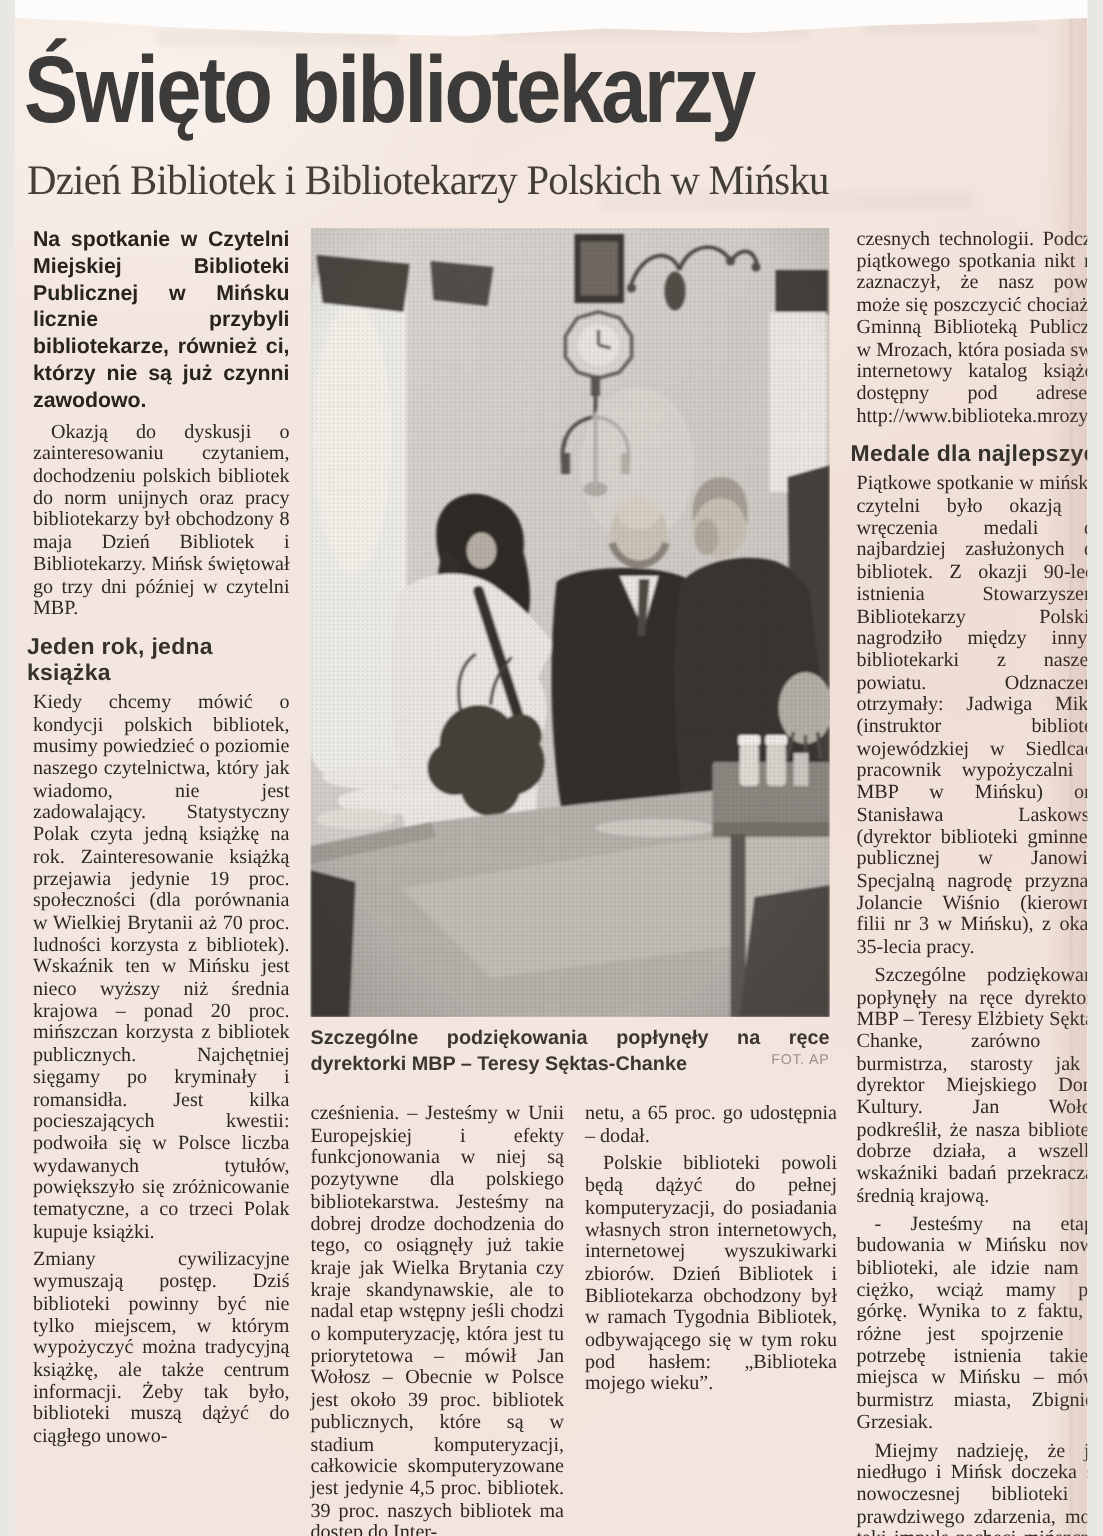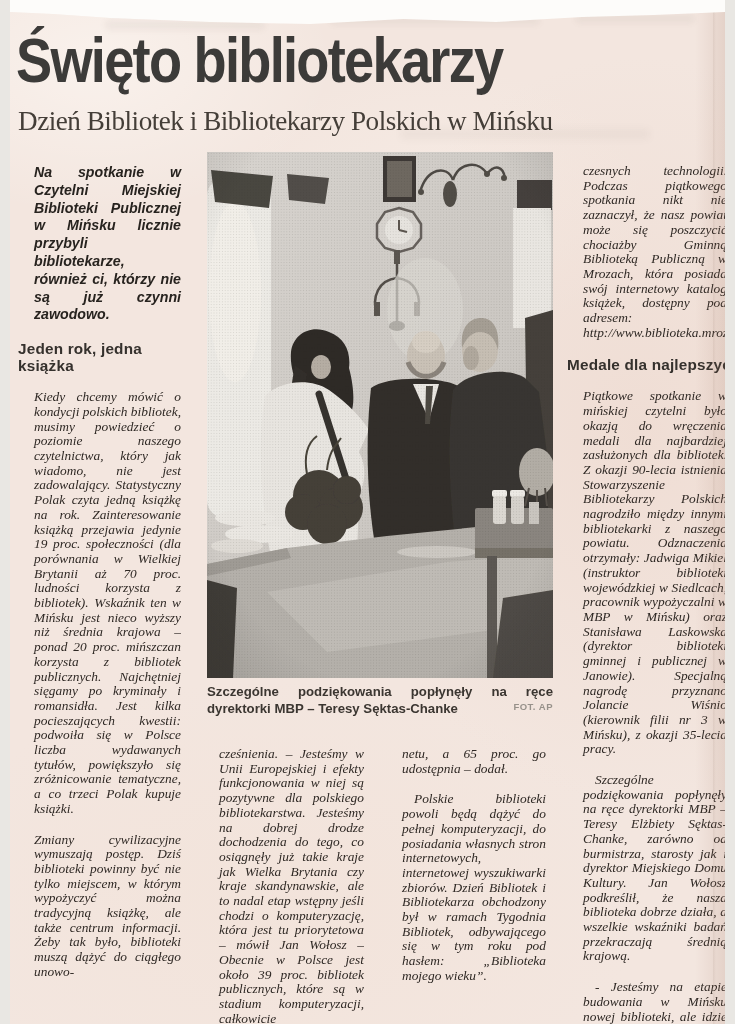--- a/index.html
+++ b/index.html
@@ -24,33 +24,33 @@
   .headline{position:absolute;left:6px;top:24px;width:720px;
     font-family:"Liberation Sans",sans-serif;font-weight:bold;font-size:63px;
     letter-spacing:-2px;color:#3c3b39;transform:scaleX(.86);transform-origin:left top;
     white-space:nowrap;}
   .subtitle{position:absolute;left:8px;top:105px;width:700px;
     font-family:"Liberation Serif",serif;font-size:28px;color:#443e38;
     letter-spacing:-.5px;transform:scaleX(.97);transform-origin:left top;white-space:nowrap;}
 
   .col{position:absolute;overflow:hidden;text-align:justify;color:#2e2824;
     font-size:13.4px;line-height:14.7px;}
-  .col p{margin:16px;font-style:italic;}
+  .col p{margin:4px;}
   .col p.ind{text-indent:12px;}
   .lead{font-family:"Liberation Sans",sans-serif;font-weight:bold;
     font-size:14.2px;line-height:17.8px;color:#27231f;margin:0 0 11px 0;}
   .sechead{font-family:"Liberation Sans",sans-serif;font-weight:bold;
     font-size:15.3px;line-height:17px;color:#35312d;margin:10px 0 4px 0;
     letter-spacing:.2px;text-align:left;}
 
   .photo{position:absolute;left:197px;top:152px;width:346px;height:526px;}
   .caption{position:absolute;left:197px;top:684px;width:346px;
     font-family:"Liberation Sans",sans-serif;font-weight:bold;
     font-size:13.2px;line-height:16.5px;color:#3b3631;text-align:justify;}
-  .credit{position:absolute;right:0;bottom:2px;font-weight:bold;
+  .credit{position:absolute;right:0;bottom:2px;font-weight:normal;
     font-size:9.5px;color:#97918a;letter-spacing:.5px;background:transparent;}
 
   .byline{font-family:"Liberation Sans",sans-serif;font-size:12.3px;
     color:#45403b;letter-spacing:.4px;margin-left:10px;white-space:nowrap;}
 </style>
 </head>
 <body>
 
 <div class="stage">
   <div class="paper">
@@ -58,20 +58,21 @@
     <div class="ghost" style="left:95px;top:20px;width:160px;height:10px;"></div>
     <div class="ghost" style="left:320px;top:16px;width:210px;height:9px;"></div>
     <div class="ghost" style="left:565px;top:14px;width:120px;height:9px;"></div>
     <div class="ghost" style="left:390px;top:128px;width:250px;height:12px;opacity:.05;"></div>
 
     <div class="headline">Święto bibliotekarzy</div>
     <div class="subtitle">Dzień Bibliotek i Bibliotekarzy Polskich w Mińsku</div>
 
     <div class="col" style="left:8px;top:148px;width:179px;height:878px;">
       <p class="lead">Na spotkanie w Czytelni Miejskiej Biblioteki Publicznej w Mińsku licznie przybyli bibliotekarze, również ci, którzy nie są już czynni zawodowo.</p>
+      <p class="ind">Okazją do dyskusji o zainteresowaniu czytaniem, dochodzeniu polskich bibliotek do norm unijnych oraz pracy bibliotekarzy był obchodzony 8 maja Dzień Bibliotek i Bibliotekarzy. Mińsk świętował go trzy dni później w czytelni MBP.</p>
       <div class="sechead">Jeden rok, jedna książka</div>
       <p>Kiedy chcemy mówić o kondycji polskich bibliotek, musimy powiedzieć o poziomie naszego czytelnictwa, który jak wiadomo, nie jest zadowalający. Statystyczny Polak czyta jedną książkę na rok. Zainteresowanie książką przejawia jedynie 19 proc. społeczności (dla porównania w Wielkiej Brytanii aż 70 proc. ludności korzysta z bibliotek). Wskaźnik ten w Mińsku jest nieco wyższy niż średnia krajowa – ponad 20 proc. mińszczan korzysta z bibliotek publicznych. Najchętniej sięgamy po kryminały i romansidła. Jest kilka pocieszających kwestii: podwoiła się w Polsce liczba wydawanych tytułów, powiększyło się zróżnicowanie tematyczne, a co trzeci Polak kupuje książki.</p>
       <p>Zmiany cywilizacyjne wymuszają postęp. Dziś biblioteki powinny być nie tylko miejscem, w którym wypożyczyć można tradycyjną książkę, ale także centrum informacji. Żeby tak było, biblioteki muszą dążyć do ciągłego unowo-</p>
     </div>
 
     <div class="photo">
       <svg width="346" height="526" viewBox="0 0 346 526" xmlns="http://www.w3.org/2000/svg">
         <defs>
           <linearGradient id="wallg" x1="0" y1="0" x2="1" y2="1">
             <stop offset="0" stop-color="#d8d4cf"></stop>

